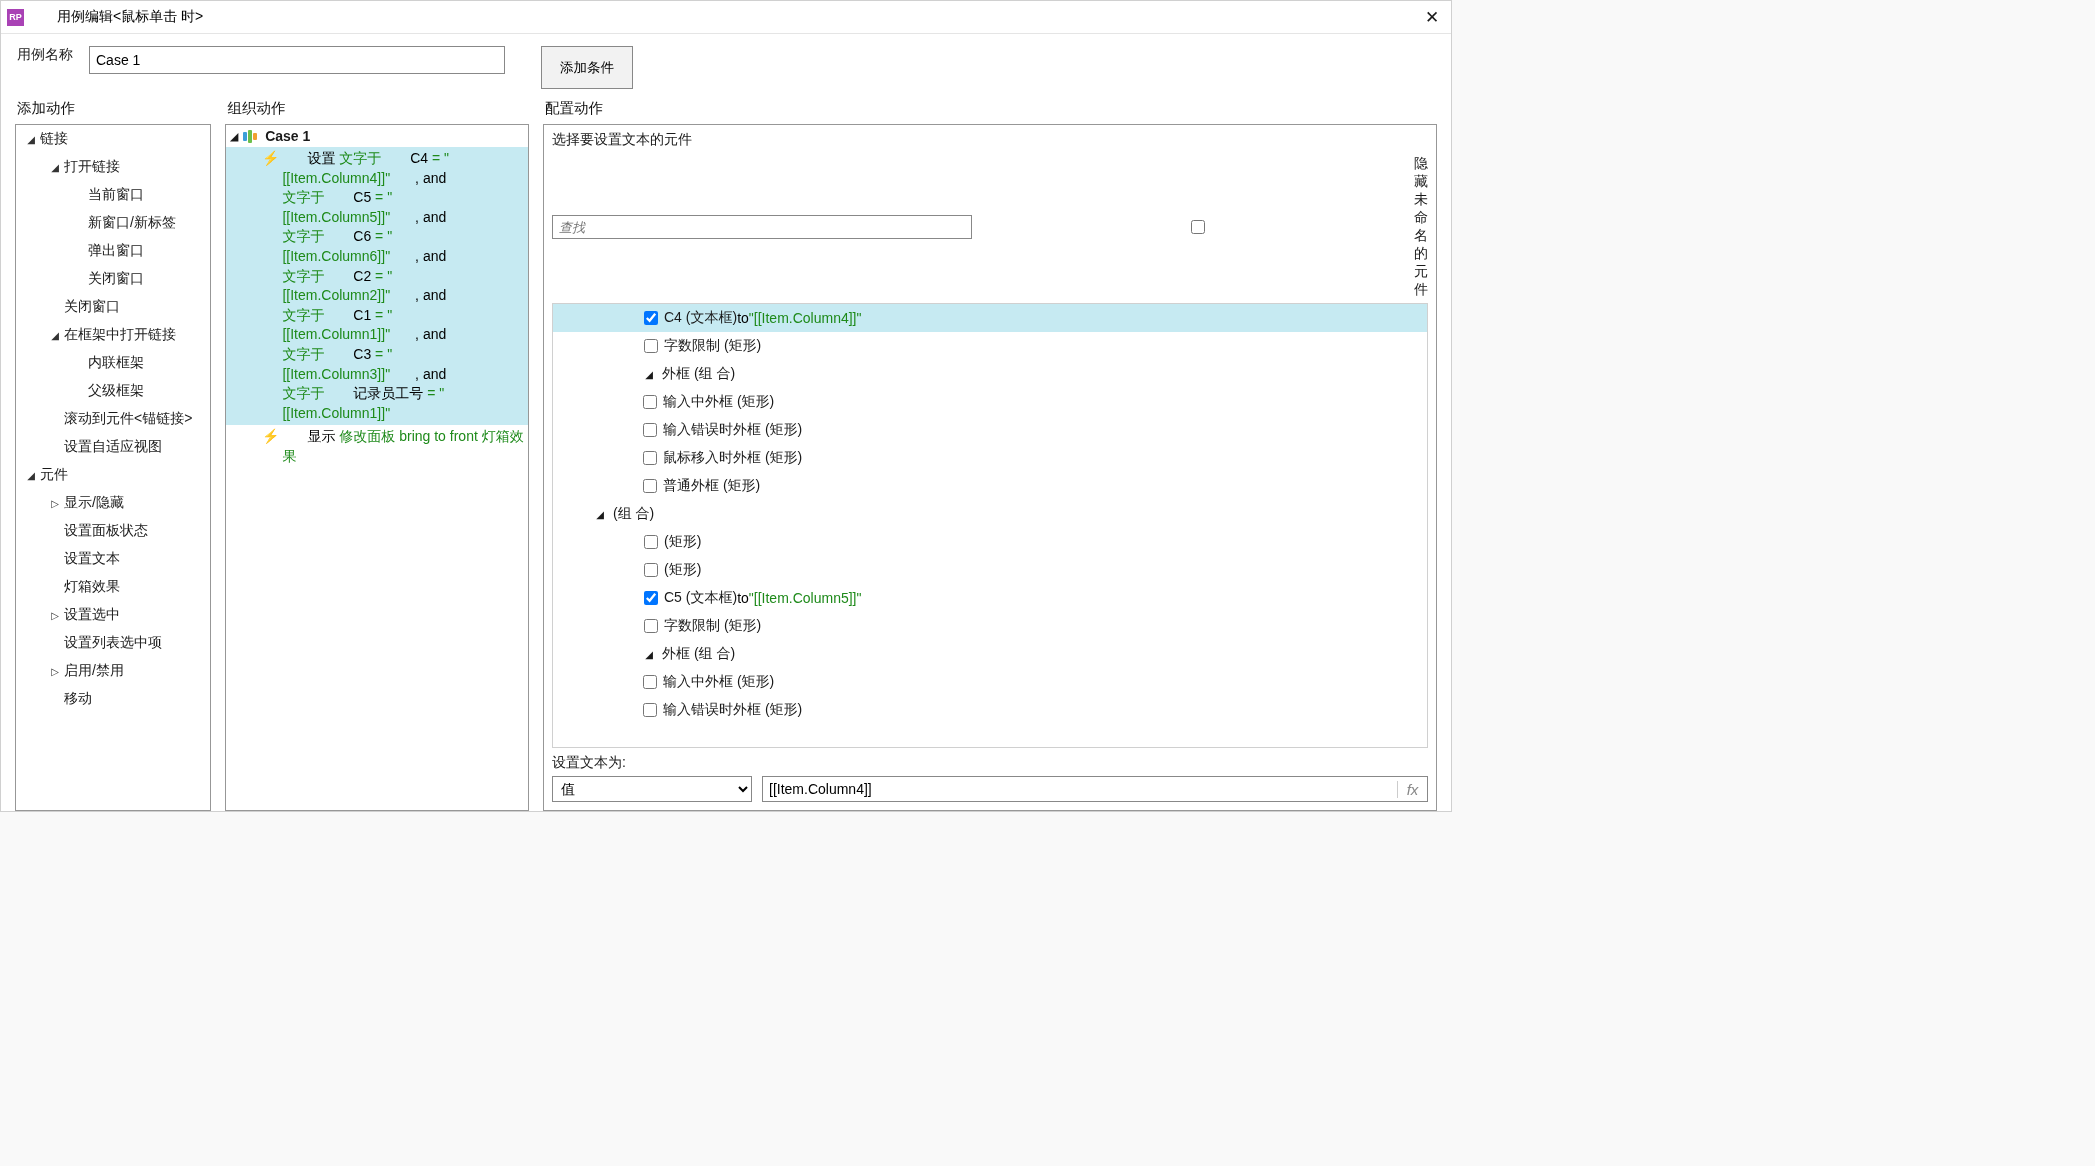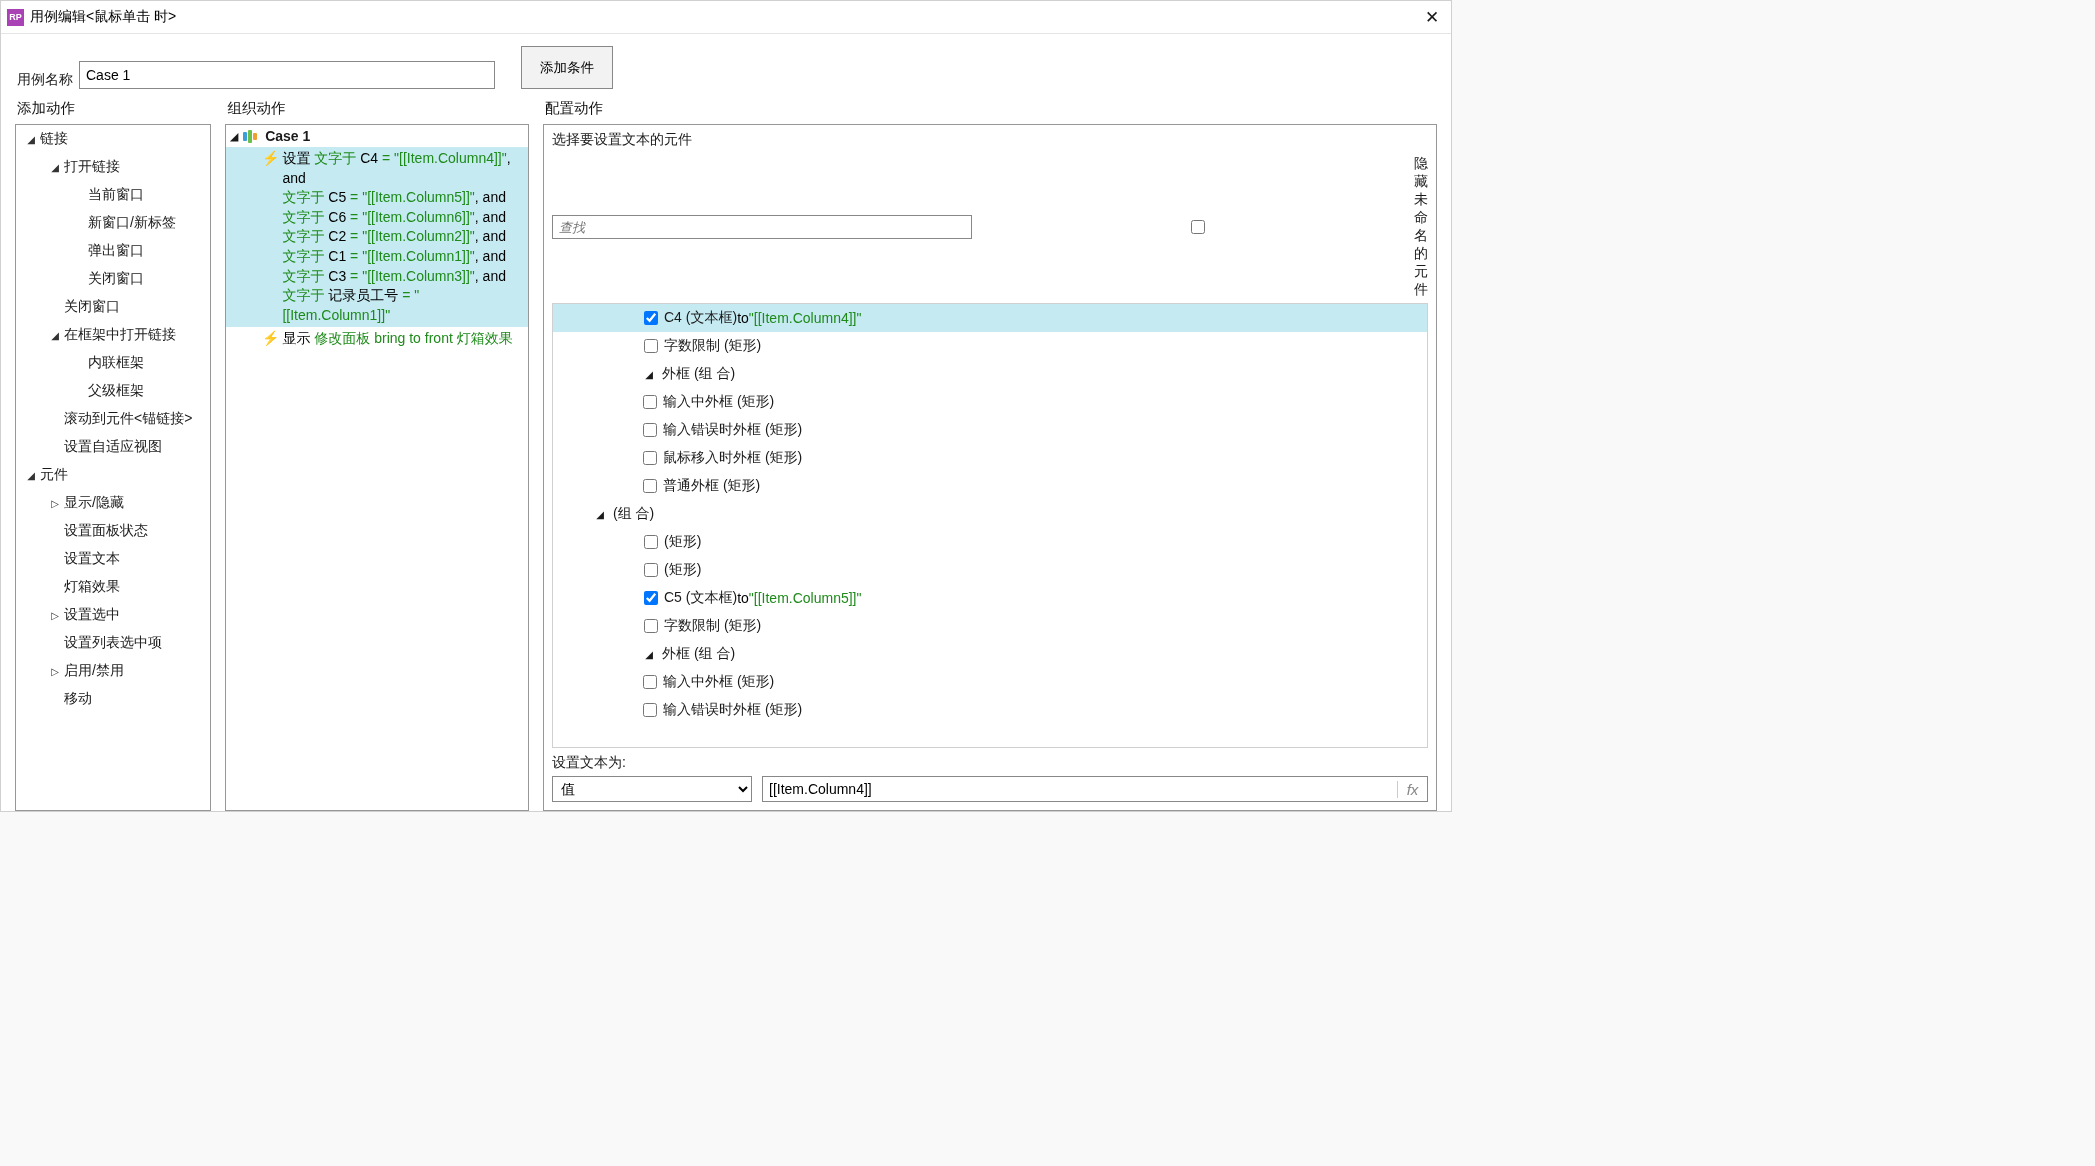--- a/index.html
+++ b/index.html
@@ -20,43 +20,44 @@
   position: relative;
   margin: 0;
 }
 .titlebar {
   height: 26px;
   display: flex;
   align-items: center;
   padding: 16px 6px;
   background: #fff;
   border-bottom: 1px solid #e5e5e5;
+  gap: 27px;
 }
 .titlebar .app-icon {
   width: 17px; height: 17px;
   background: #a942b5;
   color: #fff;
   font-size: 9px;
   font-weight: bold;
   display: flex; align-items: center; justify-content: center;
   margin-right: 6px;
 }
 .titlebar .title-text { font-size: 14px; color: #000; }
 .titlebar .close-btn {
   margin-left: auto;
   width: 26px; height: 26px;
   display: flex; align-items: center; justify-content: center;
   font-size: 17px;
   cursor: pointer;
 }
 .header-row {
   display: flex;
-  align-items: flex-end;
+  align-items: flex-start;
   padding: 12px 16px 4px 16px;
-  gap: 6px;
+  gap: 16px;
 }
 .header-row .label { font-size: 14px; }
 .header-row input[type=text] {
   width: 416px;
   height: 28px;
   border: 1px solid #888;
   padding: 0 6px;
   font-size: 14px;
 }
 .header-row button {
@@ -153,21 +154,21 @@
 .action-block.selected { background: #c6eaf2; }
 .action-block .bolt {
   color:#787878;
   font-size:14px;
   padding-top:1px;
   width:14px;
   text-align:center;
 }
 .action-block .lines { flex:1; font-size:14px; line-height:1.4; }
 .txt-green { color: #1e8a1a; }
-.txt-black { color: #000; }
+.txt-black { color: #000; margin-left: 25px; }
 
 
 .cfg-label {
   font-size: 14px;
   padding: 6px 8px 4px 8px;
 }
 .cfg-search-row {
   display:flex;
   align-items:center;
   padding: 2px 8px 4px 8px;

